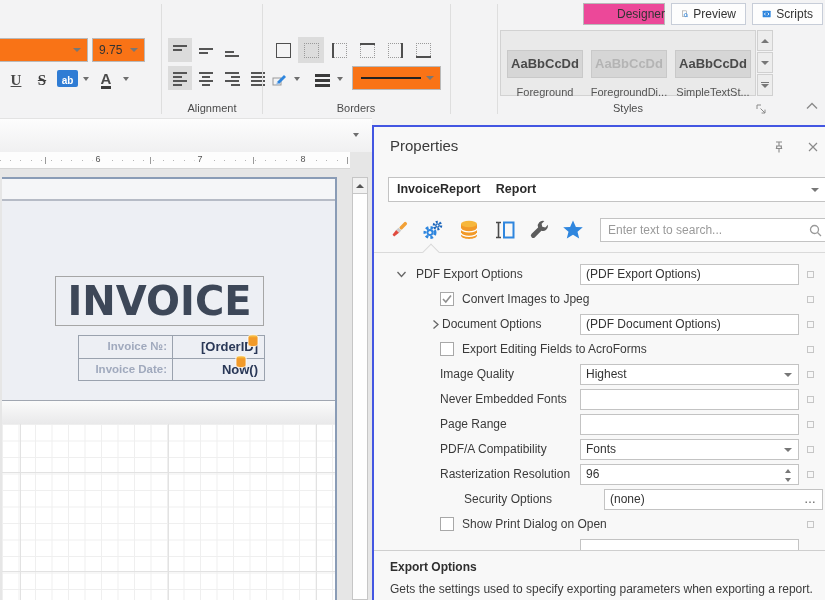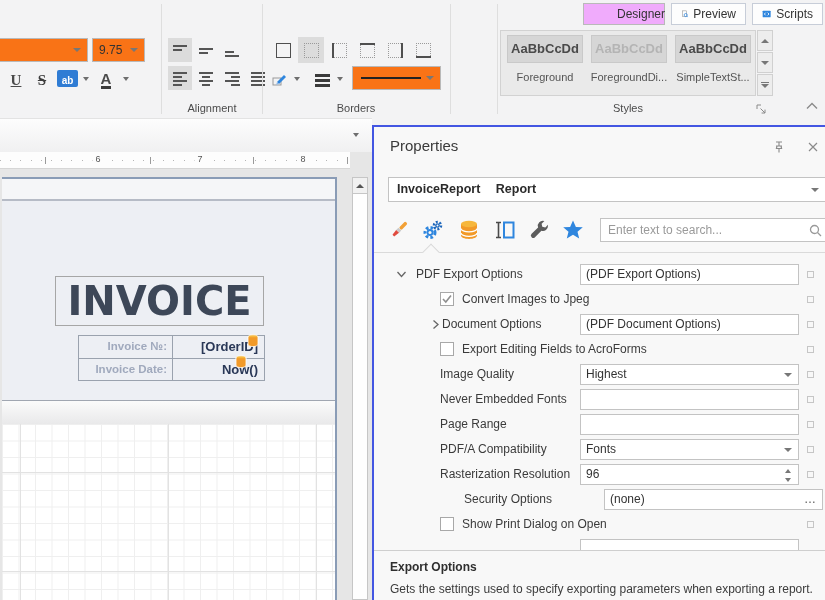--- a/index.html
+++ b/index.html
@@ -7,40 +7,40 @@
   body { font-family:"Liberation Sans", sans-serif; background:#f3f3f4; color:#333; }
   #app { position:relative; width:825px; height:600px; }
 
   
   #ribbon { position:absolute; left:0; top:0; width:825px; height:118px; background:#f3f3f4; }
   .vsep { position:absolute; top:4px; height:110px; width:1px; background:#dedede; }
   .grp-label { position:absolute; top:102px; font-size:11px; color:#4b4b4b; text-align:center; }
 
   .view-btn { position:absolute; top:3px; height:22px; display:flex; align-items:center; gap:5px;
     background:#fdfdfd; border:1px solid #c7cdd8; padding:0 9px; font-size:12px; color:#333; cursor:default; }
-  .view-btn.active { background:#f0abfc; border-color:#b9b9b9;gap:24px; }
+  .view-btn.active { background:#ec4899; border-color:#b9b9b9;gap:24px; }
 
   .combo { background:#f97316; border:1px solid #b9b9b9; position:absolute; font-size:12px; }
   .combo .arr, .arr-d { position:absolute; right:6px; top:50%; margin-top:-2px; width:0; height:0;
     border-left:4px solid transparent; border-right:4px solid transparent; border-top:4px solid #777; }
   .small-btn { position:absolute; width:24px; height:24px; display:flex; align-items:center; justify-content:center; }
   .small-btn.sel { background:#dcdcdc; }
   .chev { position:absolute; width:0; height:0; border-left:3.5px solid transparent; border-right:3.5px solid transparent; border-top:4px solid #6e6e6e; }
 
   
   .al { position:relative; width:15px; height:13px; }
   .al i { position:absolute; left:0; height:2px; background:#555; display:block; }
   
   .bp { width:15px; height:15px; border:1px dotted #9a9a9a; position:relative; }
   .bp.solid { border:1px solid #4f4f4f; }
   .bp .edge { position:absolute; background:#4f4f4f; }
 
   
   #gallery { position:absolute; left:500px; top:30px; width:256px; height:66px; background:#eaeaea; border:1px solid #d2d2d2; }
-  .gal-item { position:absolute; top:4px; width:80px; height:44px; }
+  .gal-item { position:absolute; top:19px; width:80px; height:44px; }
   .gal-prev { height:28px; margin:0 2px; background:#d6d6d6; border:1px solid #c9c9c9; text-align:center;
     font-size:13px; font-weight:bold; color:#4a4a4a; line-height:26px; }
   .gal-prev.dis { color:#b4b4b4; }
   .gal-cap { text-align:center; font-size:11px; color:#555; margin-top:8px; white-space:nowrap; overflow:hidden; }
   .gal-sc { position:absolute; left:757px; width:16px; height:21px; background:#ededed; border:1px solid #d0d0d0;
     display:flex; align-items:center; justify-content:center; }
 
   
   #substrip { position:absolute; left:0; top:118px; width:372px; height:34px;
     background:linear-gradient(#fdfdfd,#f0f0f1); border-top:1px solid #e3e3e3; }

